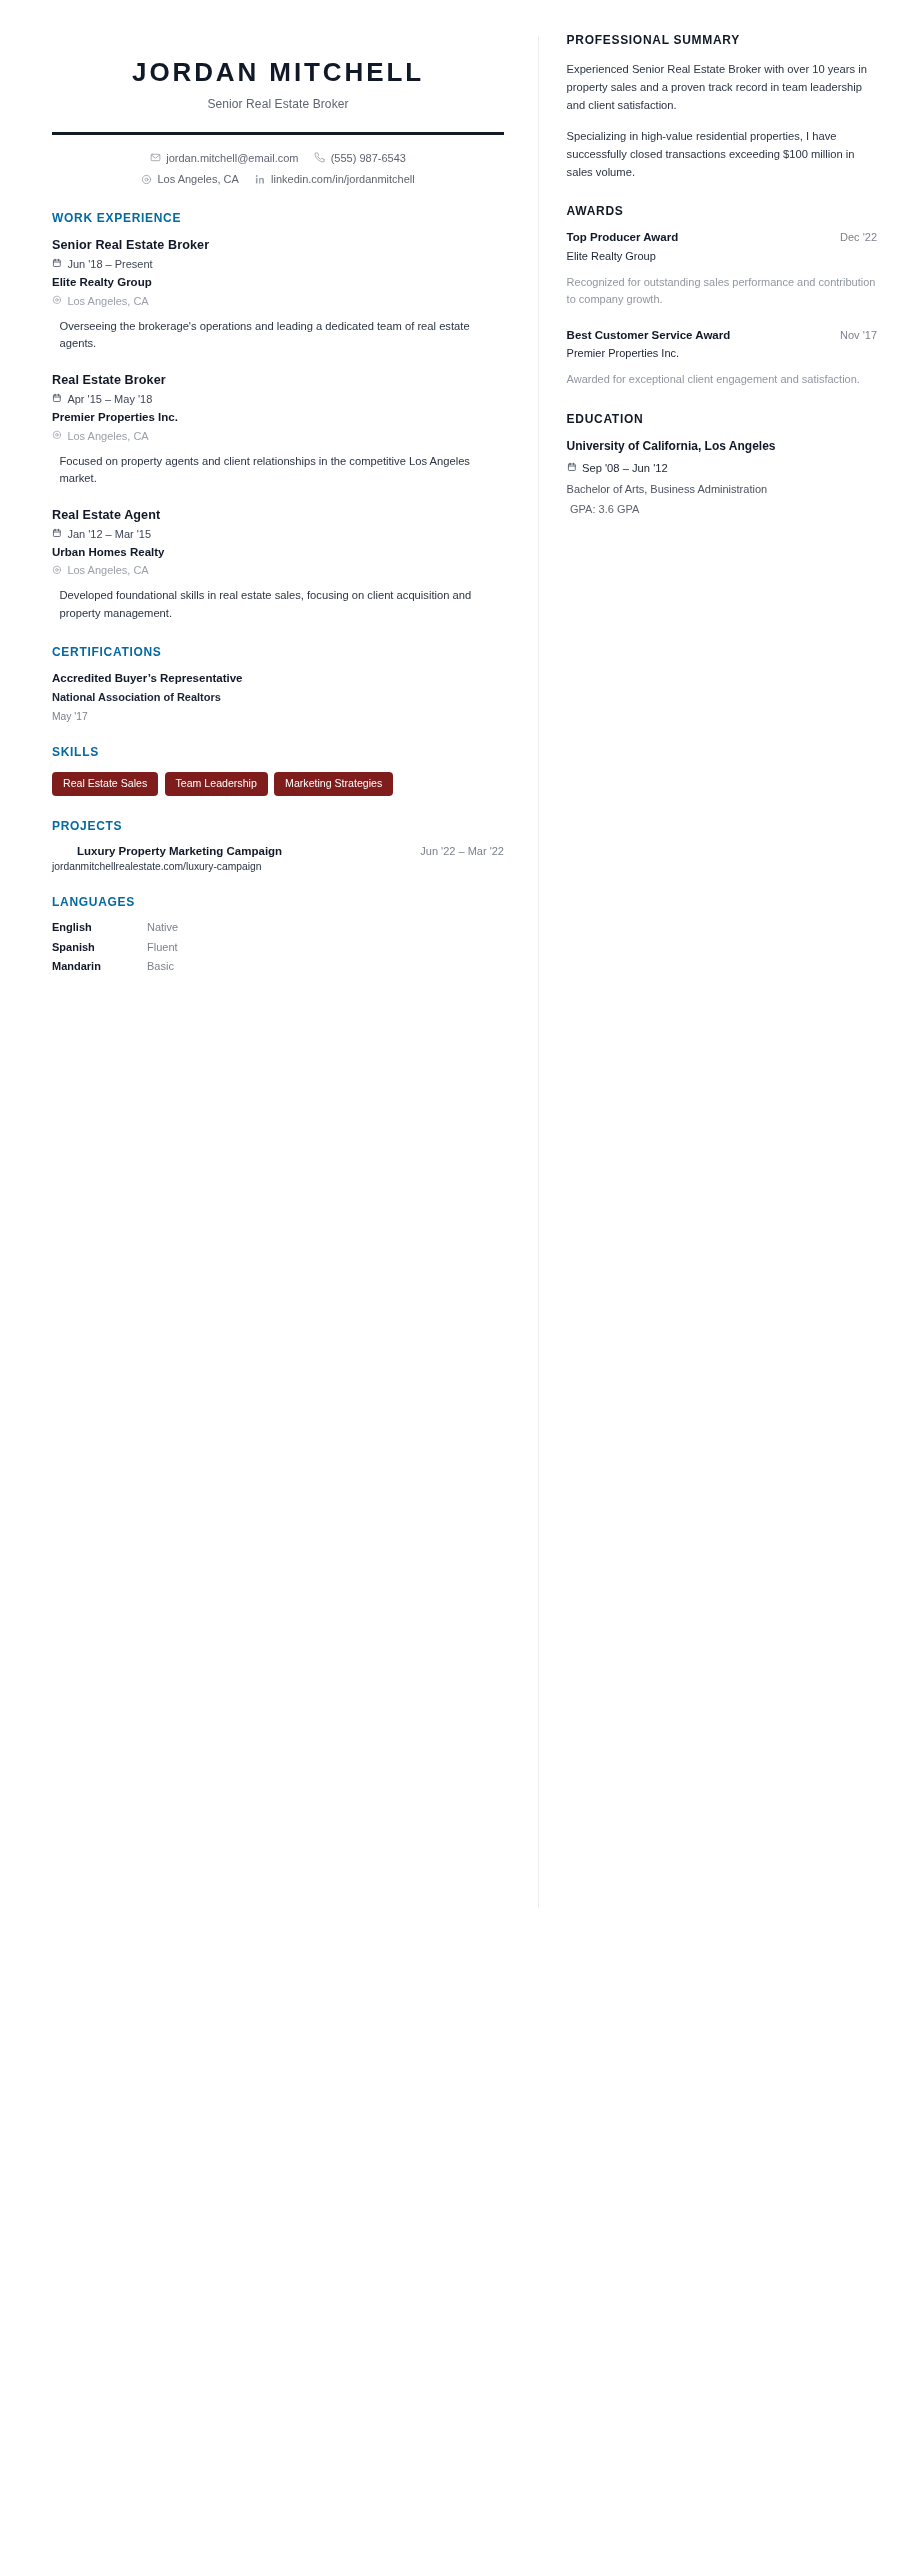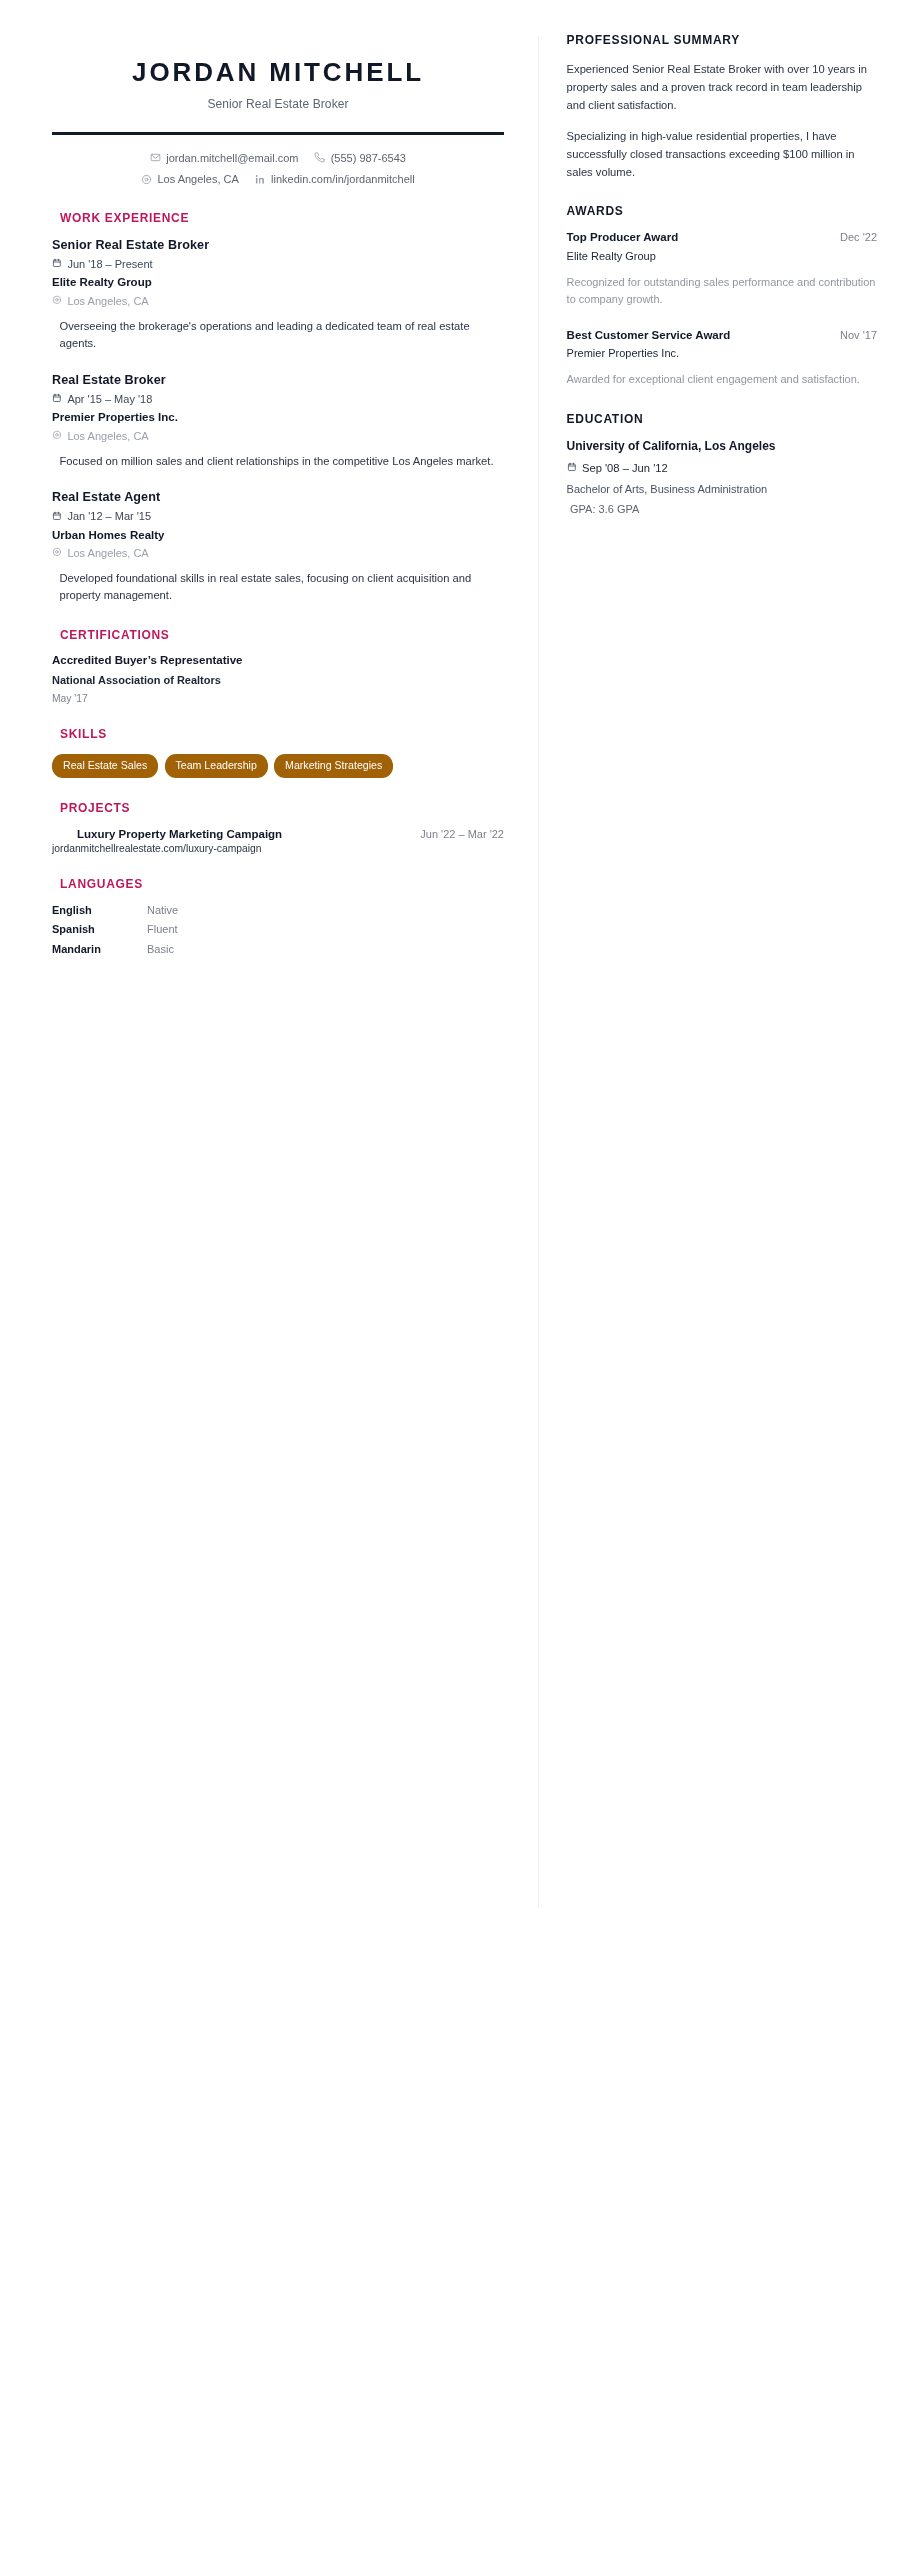--- a/index.html
+++ b/index.html
@@ -99,24 +99,23 @@
   .contact-item svg { display: block; }
 
   
   .sec { margin-top: 23px; }
   .sec-first { margin-top: 26px; }
 
   .sec-title {
     font-size: 12px;
     font-weight: 700;
     letter-spacing: 0.7px;
-    color: #be185d;
+    color: #0369a1;
     text-transform: uppercase;
     margin-bottom: 12.6px;
-    margin-left: 8px;
   }
 
   .sec-title-r {
     font-size: 12px;
     font-weight: 700;
     letter-spacing: 0.7px;
     color: #111827;
     text-transform: uppercase;
     margin-bottom: 13px;
   }
@@ -187,25 +186,25 @@
 
   
   .skills-wrap {
     display: flex;
     flex-wrap: wrap;
     gap: 6.3px;
     max-width: 350px;
   }
 
   .skill-pill {
-    background: #a16207;
+    background: #7f1d1d;
     color: #ffffff;
     font-size: 10.6px;
     padding: 6.3px 11px;
-    border-radius: 11px;
+    border-radius: 4px;
     line-height: 1.1;
     white-space: nowrap;
   }
 
   
   .proj-head {
     display: flex;
     align-items: baseline;
     justify-content: space-between;
     gap: 11.5px;
@@ -424,21 +423,21 @@
       <span>Apr '15 – May '18</span>
     </div>
     <div class="job-company">Premier Properties Inc.</div>
     <div class="meta-line muted">
                 <span><svg width="9.7" height="9.7" viewBox="0 0 24 24" fill="none" stroke="currentColor" stroke-width="1.9" stroke-linecap="round" stroke-linejoin="round">
                     <circle cx="12" cy="12" r="9"></circle>
                     <circle cx="12" cy="12" r="3.2"></circle>
                   </svg></span>
       <span>Los Angeles, CA</span>
     </div>
-    <div class="job-desc">Focused on million sales and client relationships in the competitive Los Angeles market.</div>
+    <div class="job-desc">Focused on property agents and client relationships in the competitive Los Angeles market.</div>
   </div>
   <div class="job">
     <div class="job-title">Real Estate Agent</div>
     <div class="meta-line">
                 <span class="icon-dark"><svg width="9.7" height="9.7" viewBox="0 0 24 24" fill="none" stroke="currentColor" stroke-width="1.9" stroke-linecap="round" stroke-linejoin="round">
                     <rect x="3.5" y="5" width="17" height="16" rx="2"></rect>
                     <path d="M8 3v4M16 3v4M3.5 10h17"></path>
                   </svg></span>
       <span>Jan '12 – Mar '15</span>
     </div>

